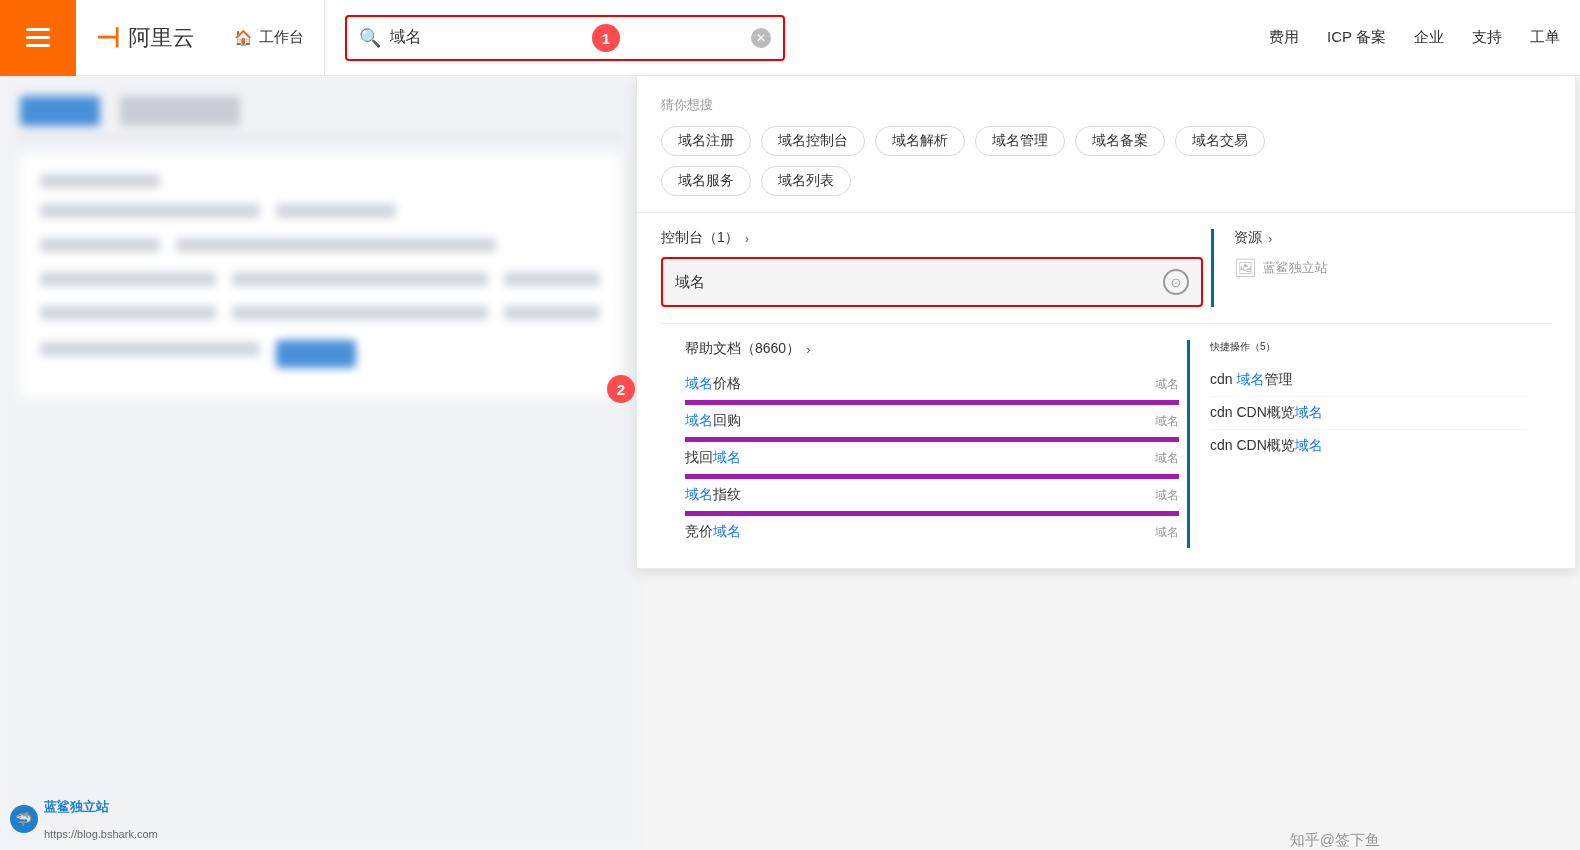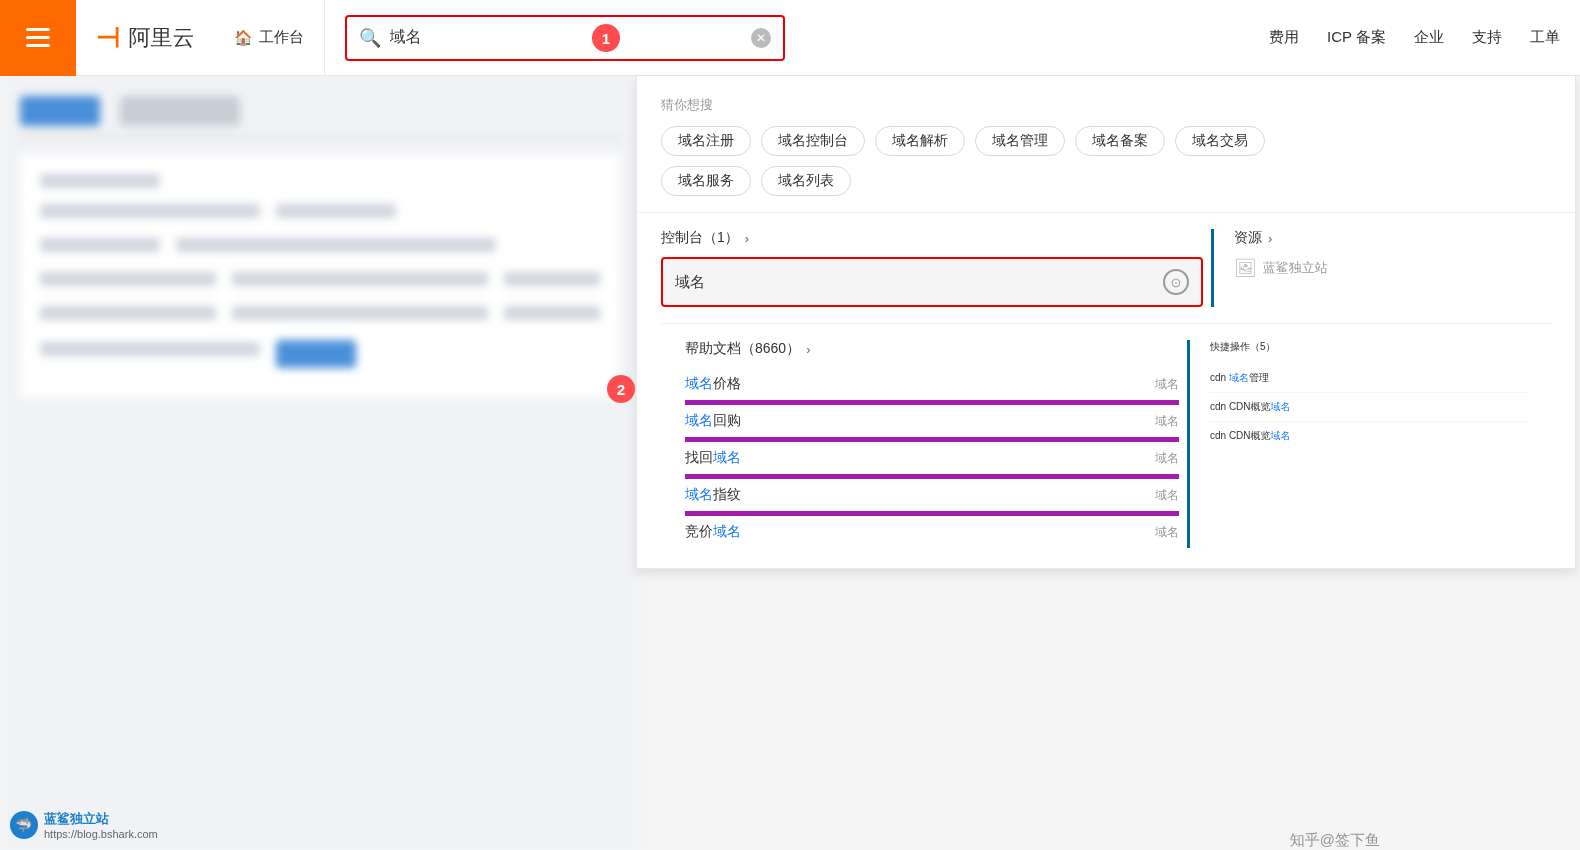--- a/index.html
+++ b/index.html
@@ -296,21 +296,21 @@
     .right-section-header {
       font-size: 10px;
       color: #333;
       font-weight: 500;
       margin-bottom: 10px;
     }
     .right-item {
       display: flex;
       align-items: flex-start;
       padding: 7px 0;
-      font-size: 10px;
+      font-size: 14px;
       color: #333;
       cursor: pointer;
       border-bottom: 1px solid #f5f5f5;
     }
     .right-item:last-child { border-bottom: none; }
     .right-item .blue { color: #1677ff; }
     .no-result {
       font-size: 13px;
       color: #999;
       display: flex;
@@ -549,19 +549,19 @@
       </div>
     </div>
   </div>
 
 </div>
 
 <div class="watermark-left">
   <div class="shark-icon">🦈</div>
   <div>
     <div style="font-weight:600;">蓝鲨独立站</div>
-    <div style="font-size:11px; color:#666;">https://blog.bshark.com</div>
+    <div style="font-size:11px; color:#666;margin-top:12px;">https://blog.bshark.com</div>
   </div>
 </div>
 
 <div class="watermark-right">
   <span>知乎@签下鱼</span>
 </div>
 
 </body></html>

